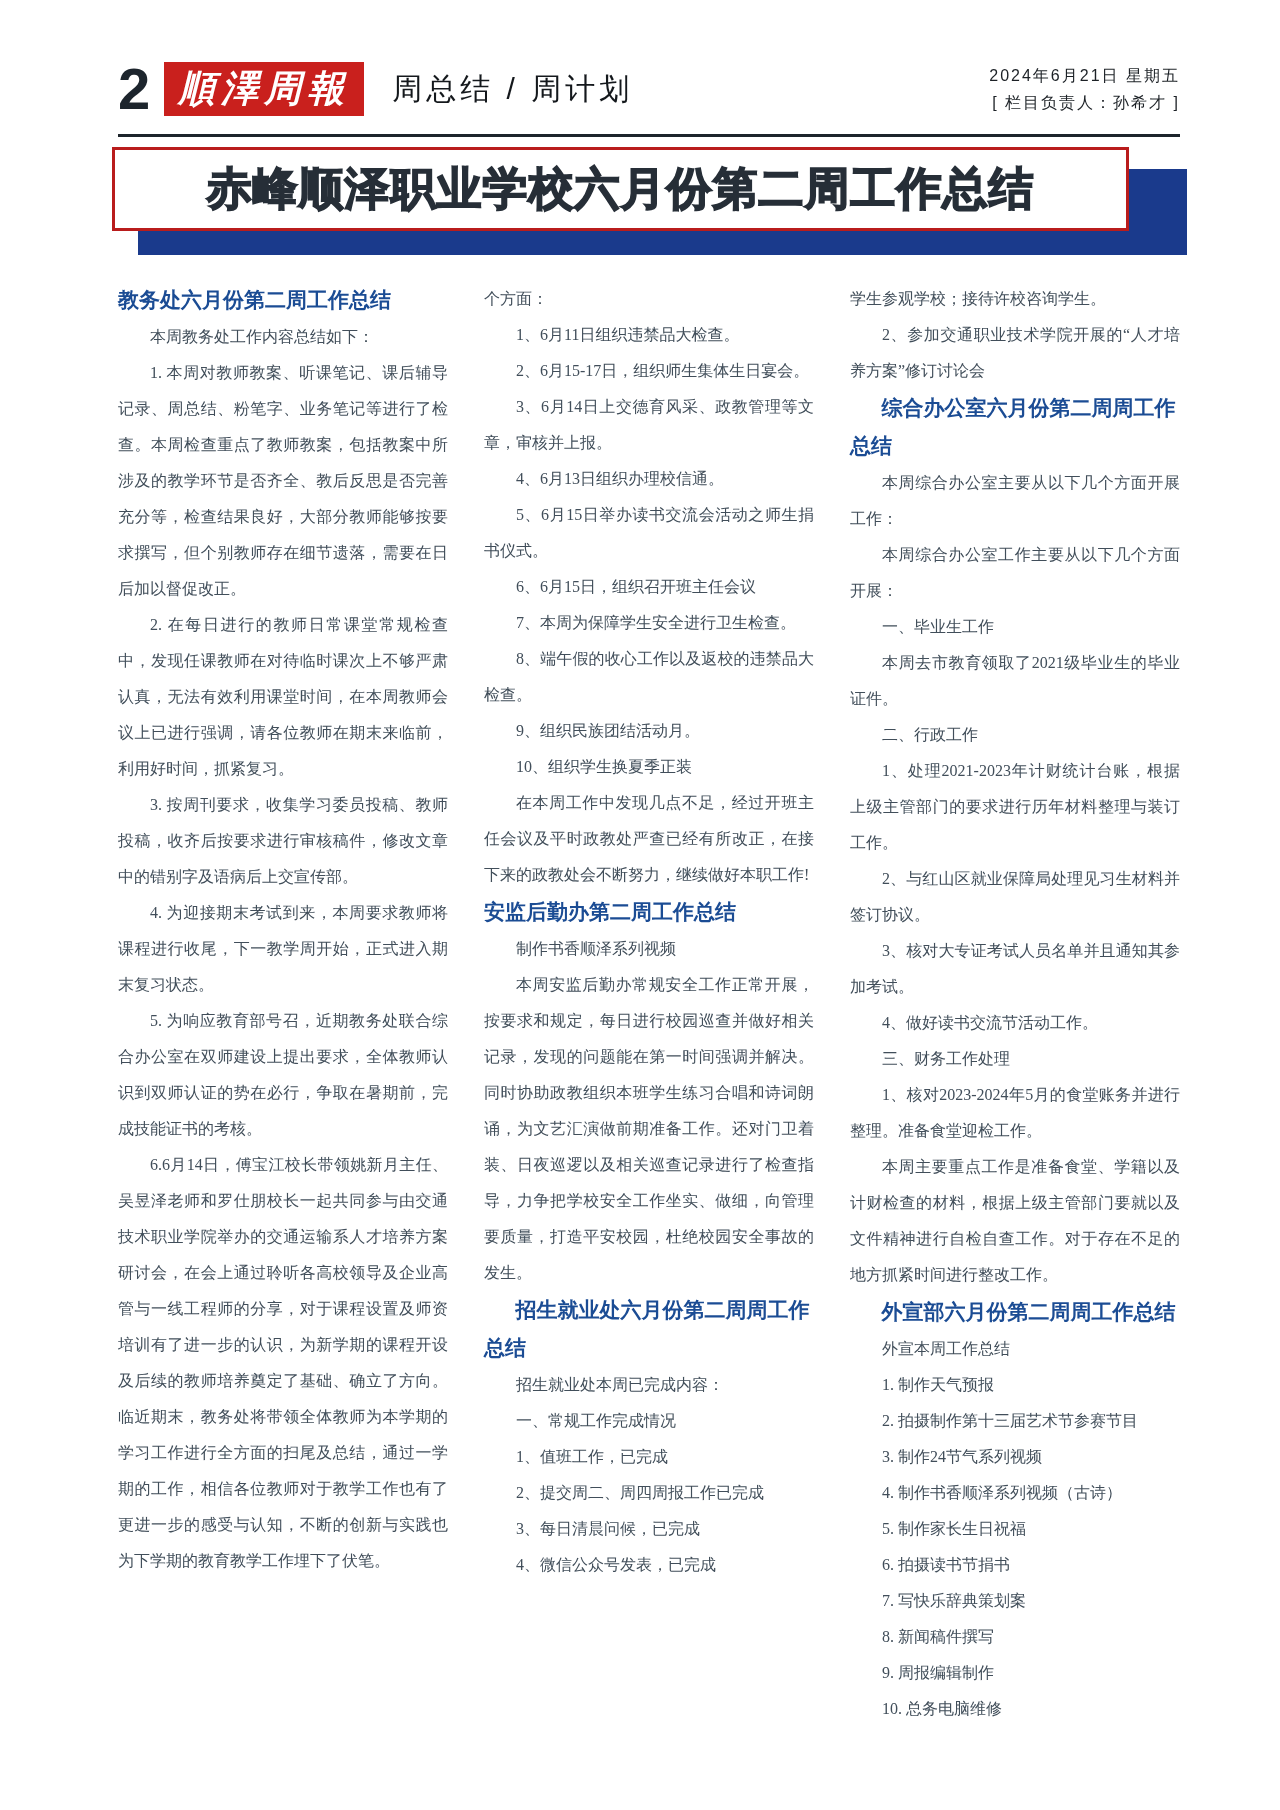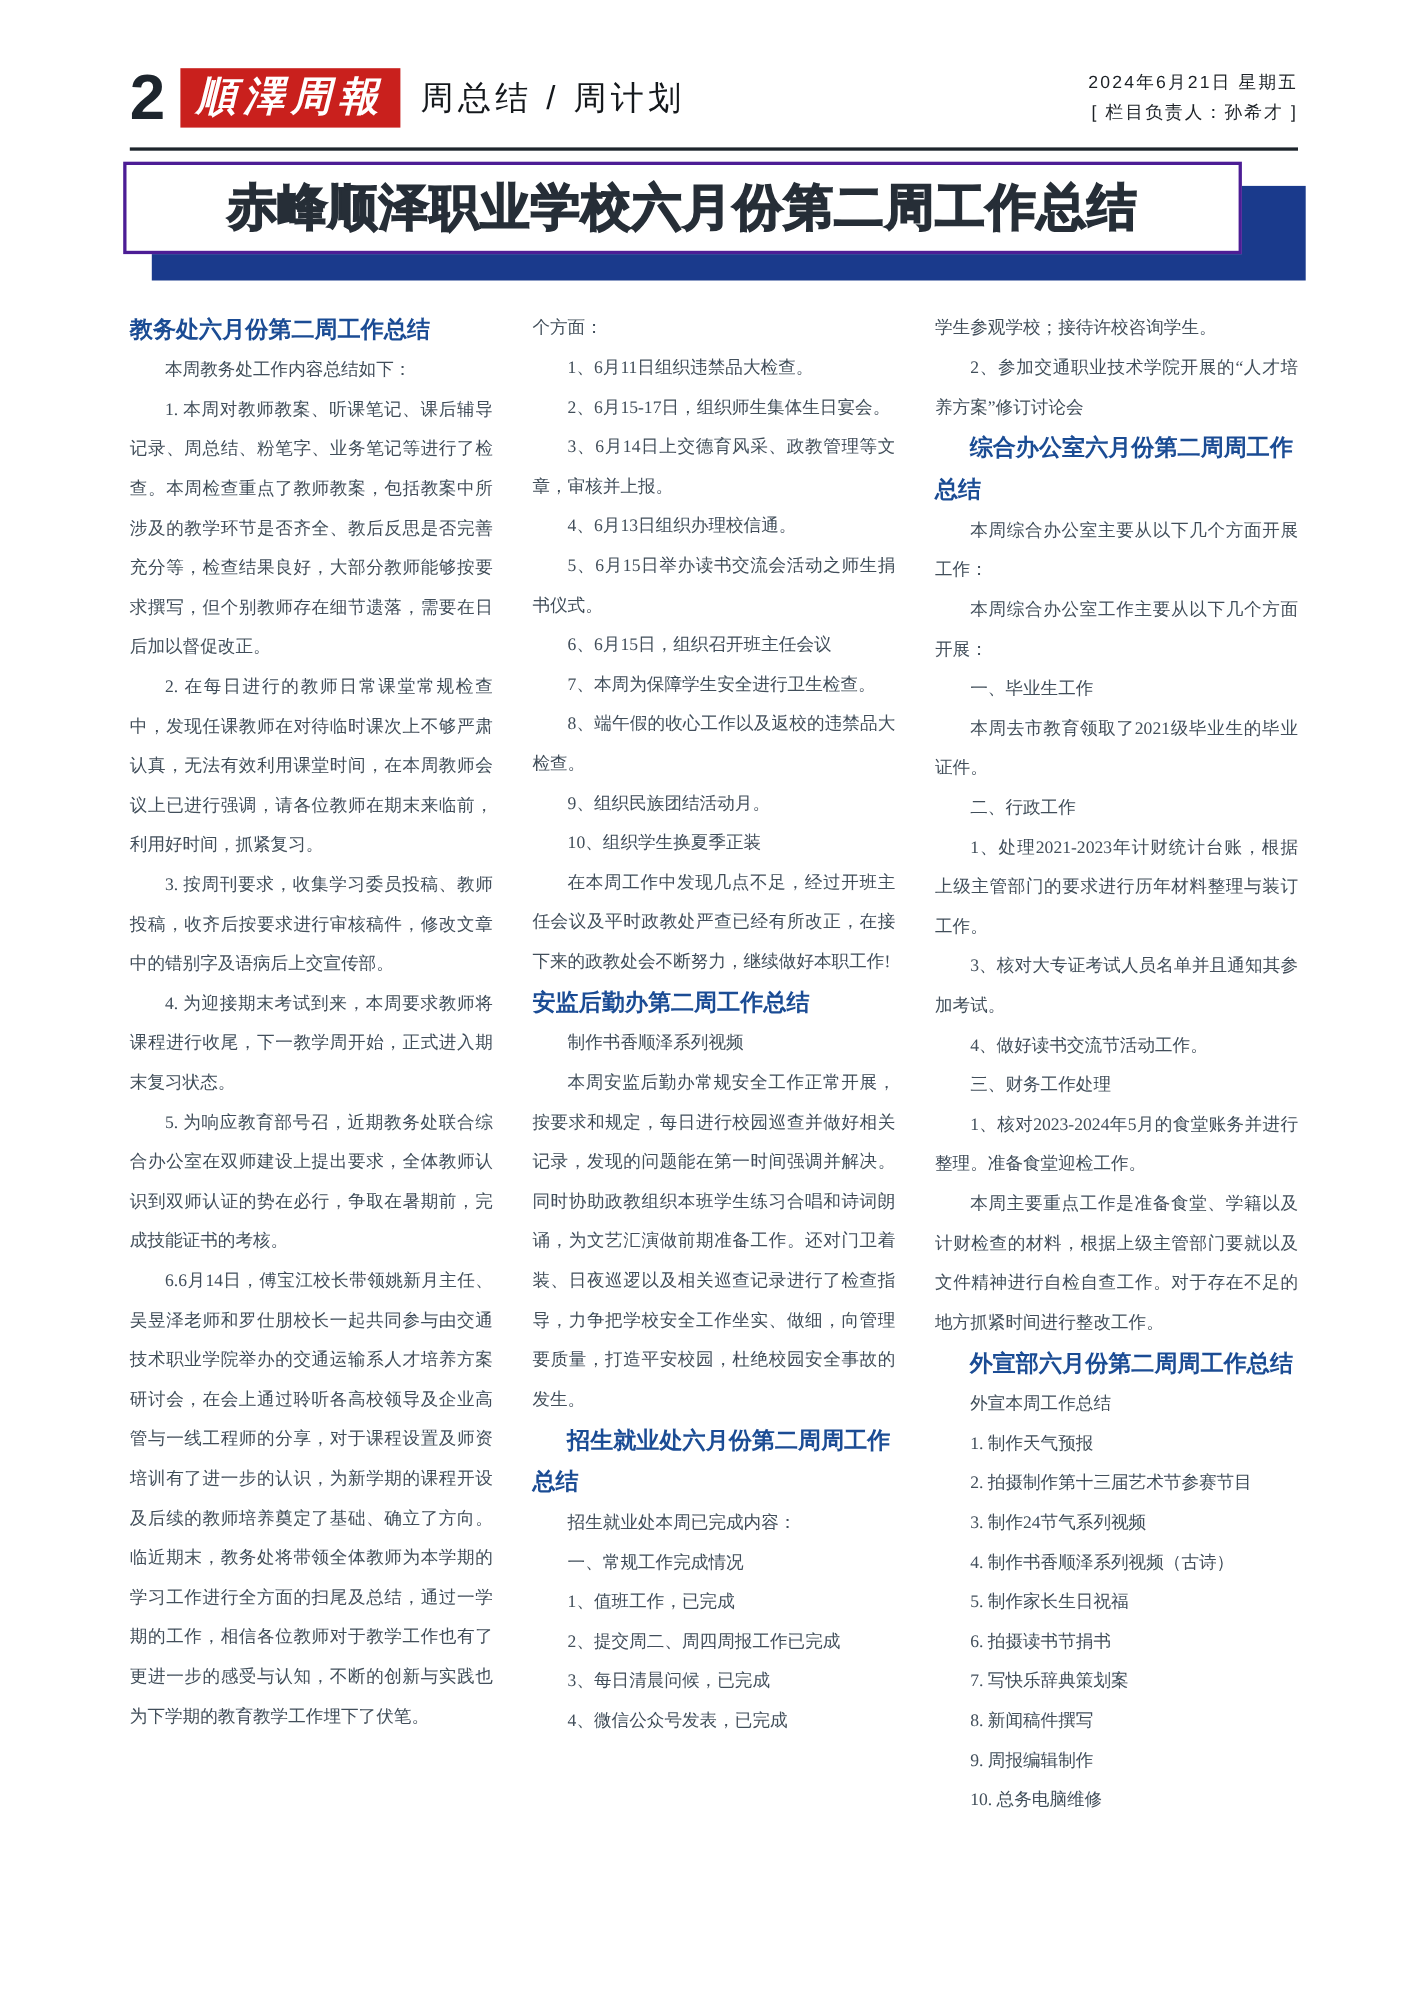--- a/index.html
+++ b/index.html
@@ -21,41 +21,41 @@
   
   .header{display:flex;align-items:center;}
   .page-num{
     font-family:"Liberation Sans","DejaVu Sans",sans-serif;
     font-weight:700;font-size:58px;line-height:1;color:#1d252d;margin-right:14px;
   }
   .masthead{
     background:var(--masthead-red);color:#ffffff;
     font-family:"Liberation Serif","DejaVu Serif",serif;
     font-style:italic;font-weight:700;font-size:37px;line-height:1.35;
-    padding:2px 14px;letter-spacing:6px;margin-right:18px;white-space:nowrap;
+    padding:2px 14px;letter-spacing:6px;margin-right:28px;white-space:nowrap;
   }
   .section-title{
     font-family:"Liberation Sans","DejaVu Sans",sans-serif;
     font-weight:400;font-size:30px;color:#14181c;letter-spacing:4px;white-space:nowrap;
   }
   .header-right{
     margin-left:auto;text-align:right;
     font-family:"Liberation Sans","DejaVu Sans",sans-serif;
     font-size:16px;line-height:27px;color:#1c2126;letter-spacing:2px;white-space:nowrap;
   }
   .rule{border-top:3px solid var(--rule-dark);margin-top:16px;}
   
   .banner{position:relative;height:112px;margin-top:10px;}
   .banner-shadow{
     position:absolute;left:20px;top:22px;width:1049px;height:86px;
     background:var(--accent-blue);
   }
   .banner-box{
     position:absolute;left:-6px;top:0;width:1017px;height:84px;
-    background:#ffffff;border:3px solid #4c1d95;
+    background:#ffffff;border:3px solid #b91c1c;
     display:flex;align-items:center;justify-content:center;
   }
   .banner-title{
     font-family:"Liberation Sans","DejaVu Sans",sans-serif;
     font-weight:900;font-size:45px;color:var(--title-dark);
     letter-spacing:1px;white-space:nowrap;
     -webkit-text-stroke:1.6px var(--title-dark);
   }
   
   .columns{display:flex;gap:36px;margin-top:22px;}
@@ -134,20 +134,21 @@
     <div class="col">
         <div class="para">学生参观学校；接待许校咨询学生。</div>
         <div class="para indent">2、参加交通职业技术学院开展的“人才培养方案”修订讨论会</div>
         <div class="h-left">综合办公室六月份第二周周工作总结</div>
         <div class="para indent">本周综合办公室主要从以下几个方面开展工作：</div>
         <div class="para indent">本周综合办公室工作主要从以下几个方面开展：</div>
         <div class="para indent">一、毕业生工作</div>
         <div class="para indent">本周去市教育领取了2021级毕业生的毕业证件。</div>
         <div class="para indent">二、行政工作</div>
         <div class="para indent">1、处理2021-2023年计财统计台账，根据上级主管部门的要求进行历年材料整理与装订工作。</div>
+        <div class="para indent">2、与红山区就业保障局处理见习生材料并签订协议。</div>
         <div class="para indent">3、核对大专证考试人员名单并且通知其参加考试。</div>
         <div class="para indent">4、做好读书交流节活动工作。</div>
         <div class="para indent">三、财务工作处理</div>
         <div class="para indent">1、核对2023-2024年5月的食堂账务并进行整理。准备食堂迎检工作。</div>
         <div class="para indent">本周主要重点工作是准备食堂、学籍以及计财检查的材料，根据上级主管部门要就以及文件精神进行自检自查工作。对于存在不足的地方抓紧时间进行整改工作。</div>
         <div class="h-left">外宣部六月份第二周周工作总结</div>
         <div class="para indent">外宣本周工作总结</div>
         <div class="para indent">1. 制作天气预报</div>
         <div class="para indent">2. 拍摄制作第十三届艺术节参赛节目</div>
         <div class="para indent">3. 制作24节气系列视频</div>

